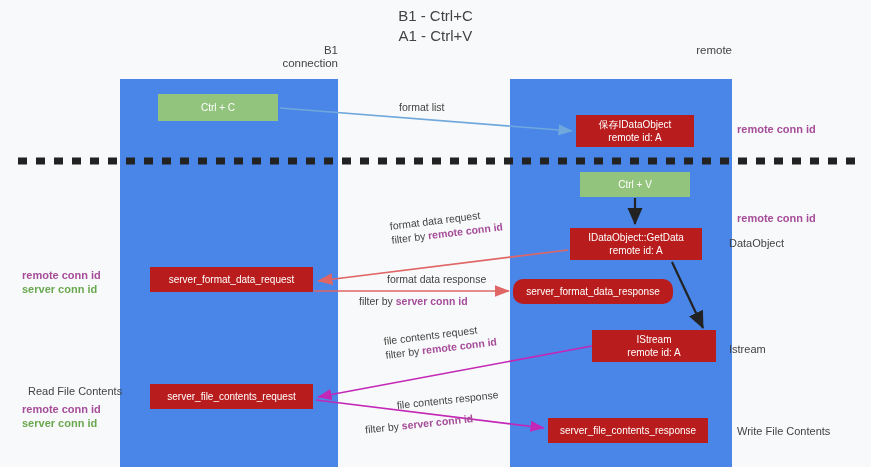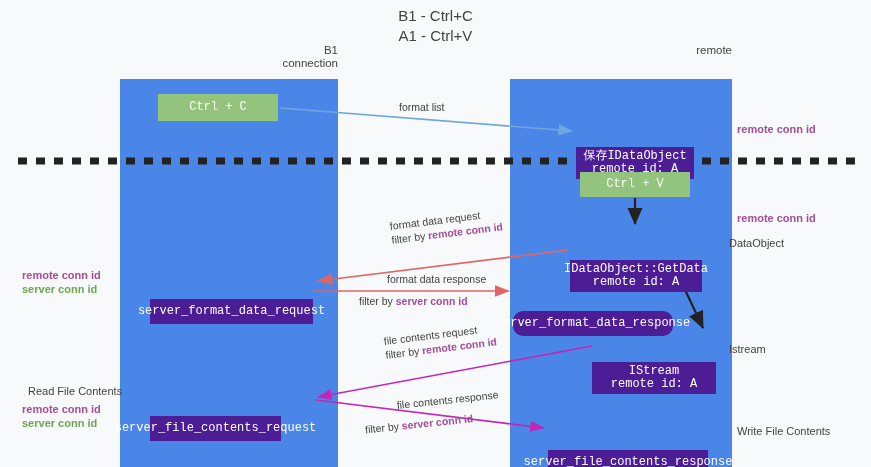--- a/index.html
+++ b/index.html
@@ -31,35 +31,35 @@
   #title{
     position:absolute;left:0;top:6px;width:871px;text-align:center;
     color:#434343;font-size:15px;line-height:20px;
   }
   #title span{display:block;}
 
   
   .box{
     position:absolute;display:flex;flex-direction:column;
     align-items:center;justify-content:center;
-    color:#ffffff;font-size:12px;line-height:13px;
-    text-align:center;box-sizing:border-box;font-family:Liberation Mono, monospace;
+    color:#ffffff;font-size:10px;line-height:13px;
+    text-align:center;box-sizing:border-box;
   }
   .box .l2{display:block;}
   .green{background:#93c47d;}
-  .orange{background:#4c1d95;margin-top:32px;}
+  .orange{background:#b91c1c;}
 
   #box-ctrlc{left:158px;top:94px;width:120px;height:27px;}
   #box-save{left:576px;top:115px;width:118px;height:32px;}
   #box-ctrlv{left:580px;top:172px;width:110px;height:25px;}
   #box-getdata{left:570px;top:228px;width:132px;height:32px;}
   #box-sfdreq{left:150px;top:267px;width:163px;height:25px;}
   #box-sfdres{left:513px;top:279px;width:160px;height:25px;border-radius:10px;}
   #box-istream{left:592px;top:330px;width:124px;height:32px;}
-  #box-sfcreq{left:150px;top:384px;width:131px;height:25px;}
+  #box-sfcreq{left:150px;top:384px;width:163px;height:25px;}
   #box-sfcres{left:548px;top:418px;width:160px;height:25px;}
 
   
   .side{
     position:absolute;font-size:11px;line-height:14px;
     color:#434343;white-space:nowrap;
   }
   .side.bold{font-weight:bold;}
   .purple{color:#a64d9a;}
   .green-t{color:#6aa84f;}

